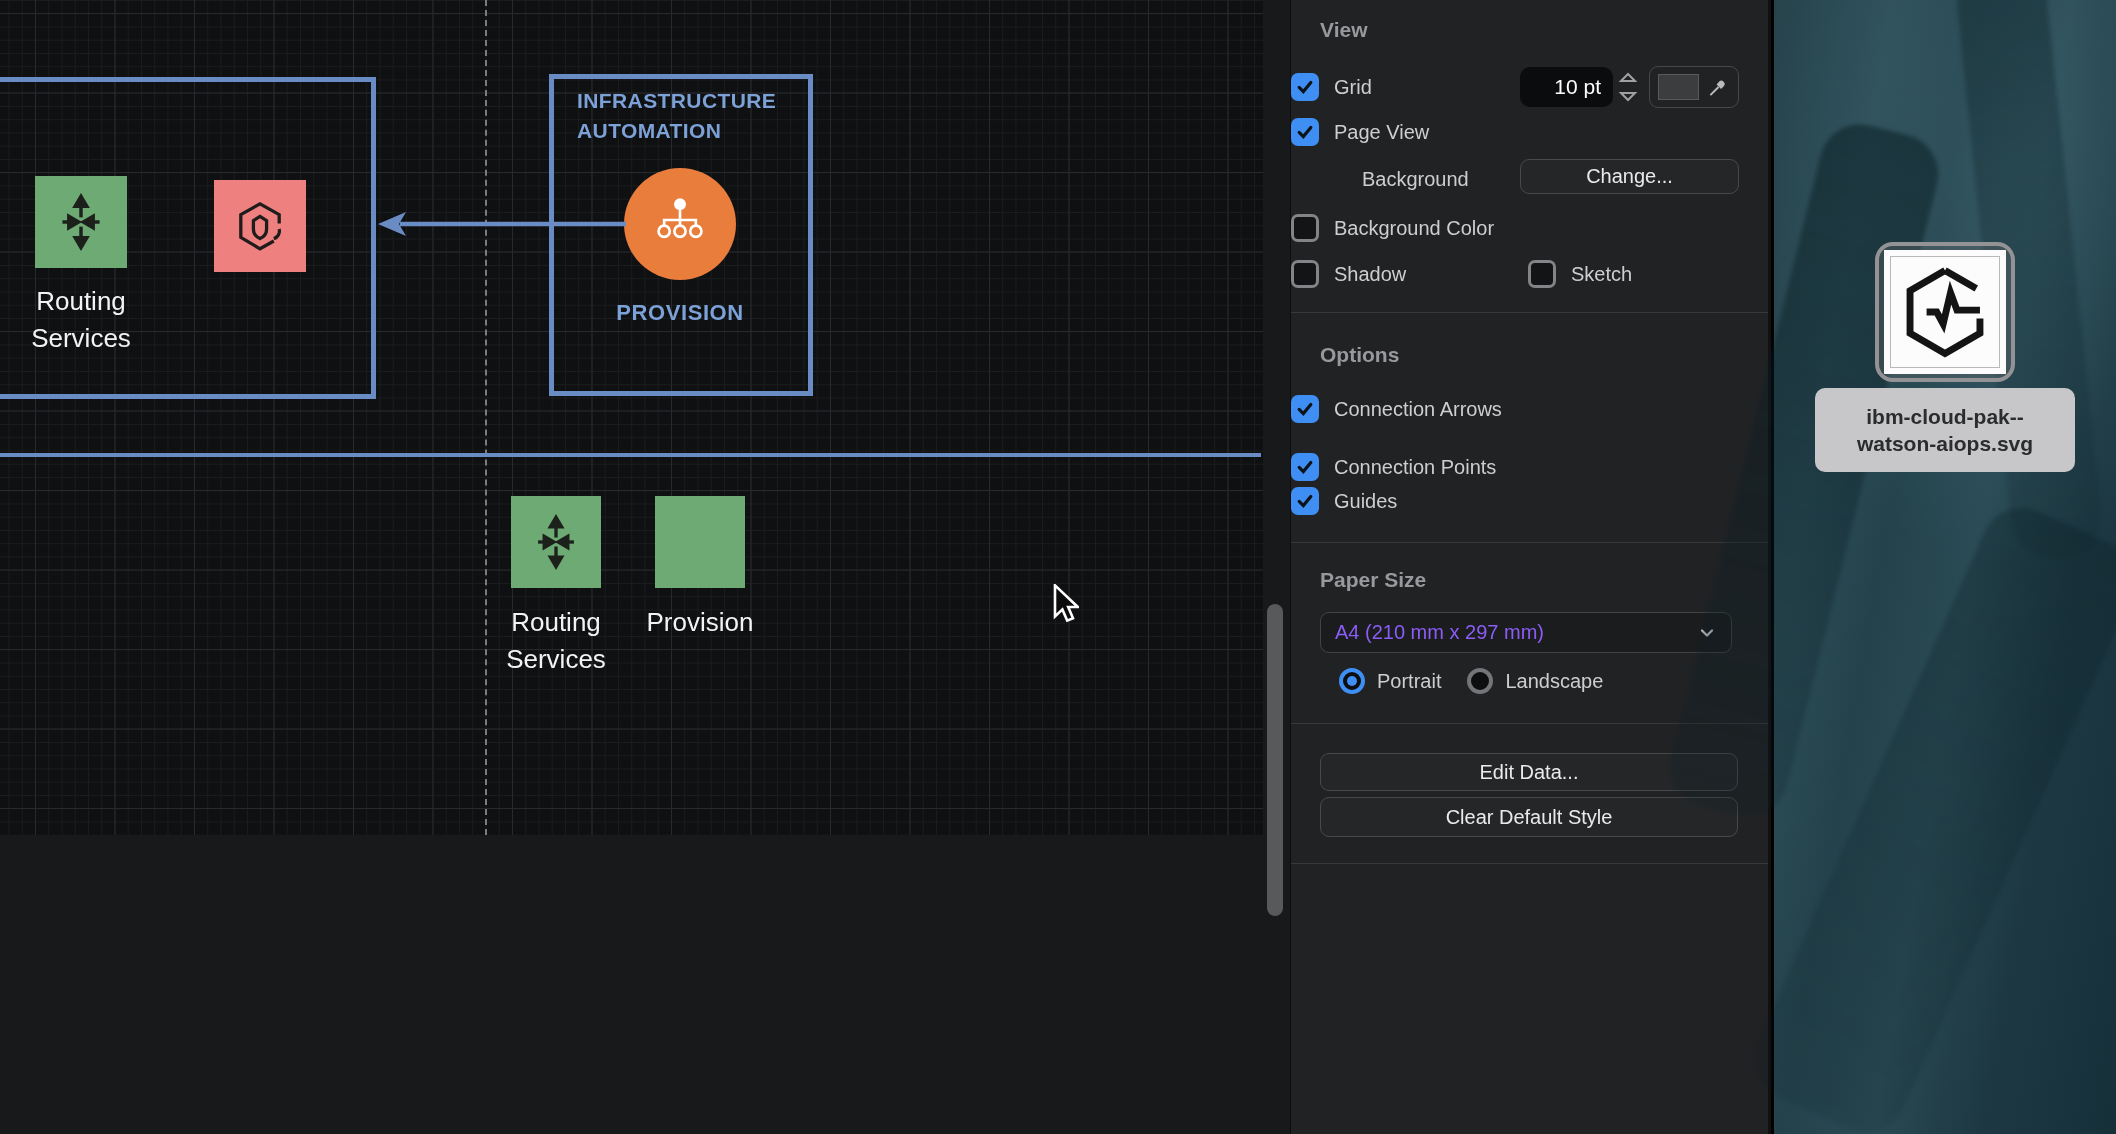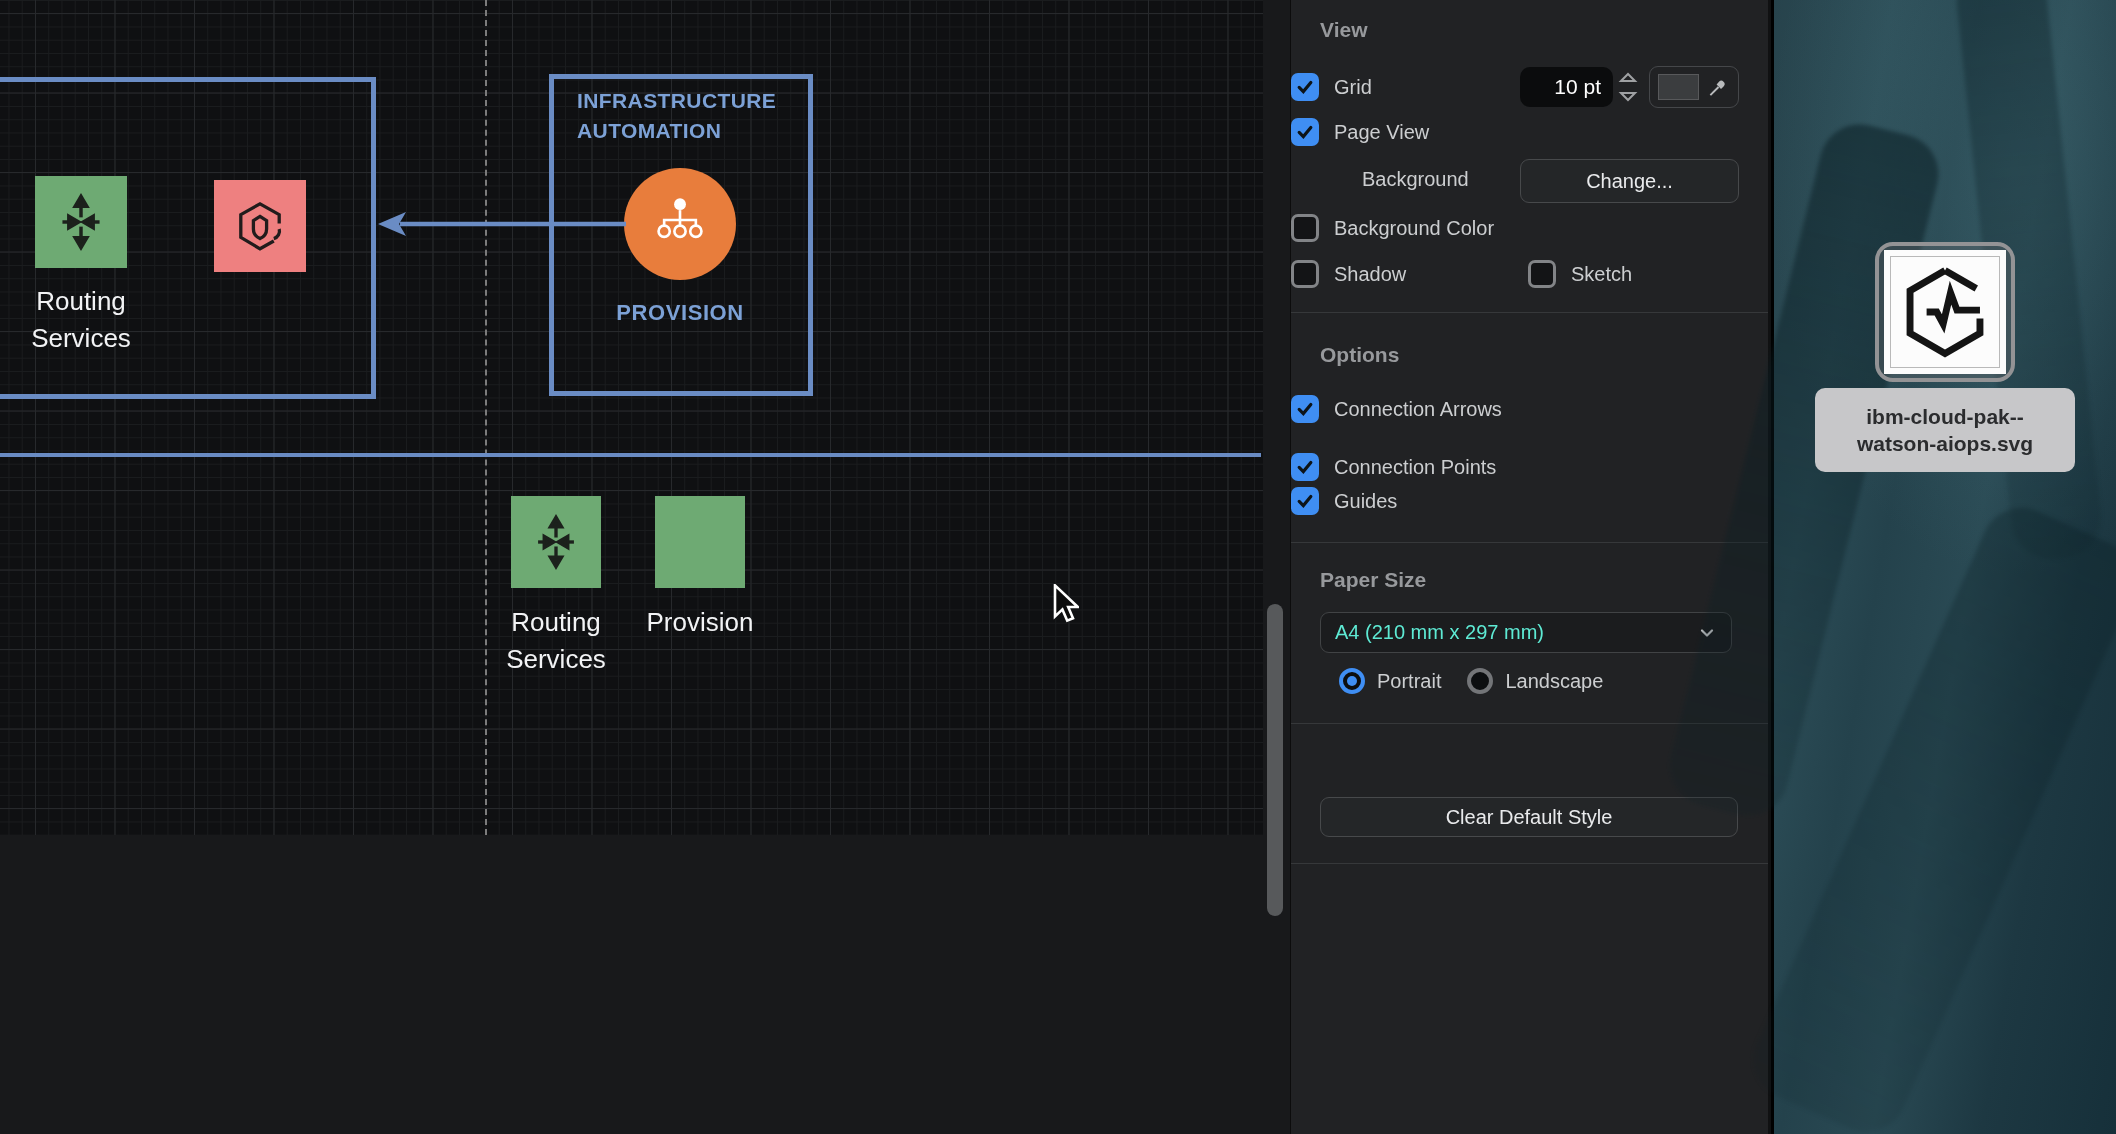--- a/index.html
+++ b/index.html
@@ -61,21 +61,21 @@
     border-radius:10px;color:#fff;font-size:21px;text-align:right;padding-right:12px;
     font-family:"Liberation Sans",sans-serif;}
   .spinner{position:absolute;left:326px;top:67px;width:25px;height:40px;display:flex;flex-direction:column;
     justify-content:space-between;padding:4px 0;}
   .swatch-btn{position:absolute;left:358px;top:66px;width:90px;height:42px;border:1px solid #45474a;
     border-radius:9px;display:flex;align-items:center;gap:8px;padding:0 8px;}
   .swatch{width:46px;height:26px;background:#3b3d3f;border:1px solid #58595b;}
   .btn{position:absolute;background:#242628;border:1px solid #47494b;border-radius:9px;color:#e9eaec;
     display:flex;align-items:center;justify-content:center;font-size:20px;}
   .select{position:absolute;left:29px;top:612px;width:412px;height:41px;background:#1b1c1e;
-    border:1px solid #414345;border-radius:9px;display:flex;align-items:center;color:#5eead4;
+    border:1px solid #414345;border-radius:9px;display:flex;align-items:center;color:#8b5cf6;
     padding:0 14px;justify-content:space-between;}
 
   
   .desktop{position:absolute;left:1774px;top:0;width:342px;height:1134px;
     background:
       radial-gradient(120% 60% at 70% 15%,rgba(90,140,150,.25),rgba(0,0,0,0) 60%),
       linear-gradient(100deg,#27434c 0%,#2c4d57 22%,#24424c 38%,#2a4a54 55%,#1d3842 75%,#16303a 100%);}
   .trunk{position:absolute;background:linear-gradient(180deg,rgba(10,30,36,.55),rgba(10,30,36,.2));
     filter:blur(2px);border-radius:40px;}
   .file-icon-sel{position:absolute;left:101px;top:242px;width:140px;height:140px;border-radius:18px;
@@ -215,21 +215,21 @@
         <svg width="20" height="20" viewBox="0 0 24 24">
             <path d="M5 12.5 L10 17.5 L19 6.5" stroke="#0d1419" stroke-width="3.8" fill="none" stroke-linecap="round"></path>
           </svg>
       </span>
       <span>Page View</span>
     </div>
 
     <div class="prow" style="top:168px;left:71px;">
       <span>Background</span>
     </div>
-    <button class="btn" style="left:229px;top:159px;width:219px;height:44px;">Change...</button>
+    <button class="btn" style="left:229px;top:159px;width:219px;height:35px;">Change...</button>
 
     <div class="prow" style="top:214px;text-align:right;">
       <span class="cb unchecked"></span>
       <span>Background Color</span>
     </div>
 
     <div class="prow" style="top:260px;">
       <span class="cb unchecked"></span>
       <span>Shadow</span>
     </div>
@@ -280,20 +280,21 @@
 
     <div class="prow" style="left:48px;top:668px;gap:12px;">
       <span class="radio selected"></span>
       <span>Portrait</span>
       <span class="radio unselected" style="margin-left:14px;"></span>
       <span>Landscape</span>
     </div>
 
     <div class="divider" style="top:723px;"></div>
 
+    <button class="btn" style="left:29px;top:753px;width:418px;height:38px;">Edit Data...</button>
     <button class="btn" style="left:29px;top:797px;width:418px;height:40px;">Clear Default Style</button>
 
     <div class="divider" style="top:863px;"></div>
   </div>
 
   <div class="desktop">
     <div class="trunk" style="left:-30px;top:120px;width:120px;height:700px;transform:rotate(14deg);"></div>
     <div class="trunk" style="left:210px;top:-40px;width:90px;height:600px;transform:rotate(-6deg);opacity:.7;"></div>
     <div class="trunk" style="left:90px;top:500px;width:160px;height:640px;transform:rotate(24deg);opacity:.6;"></div>
 

